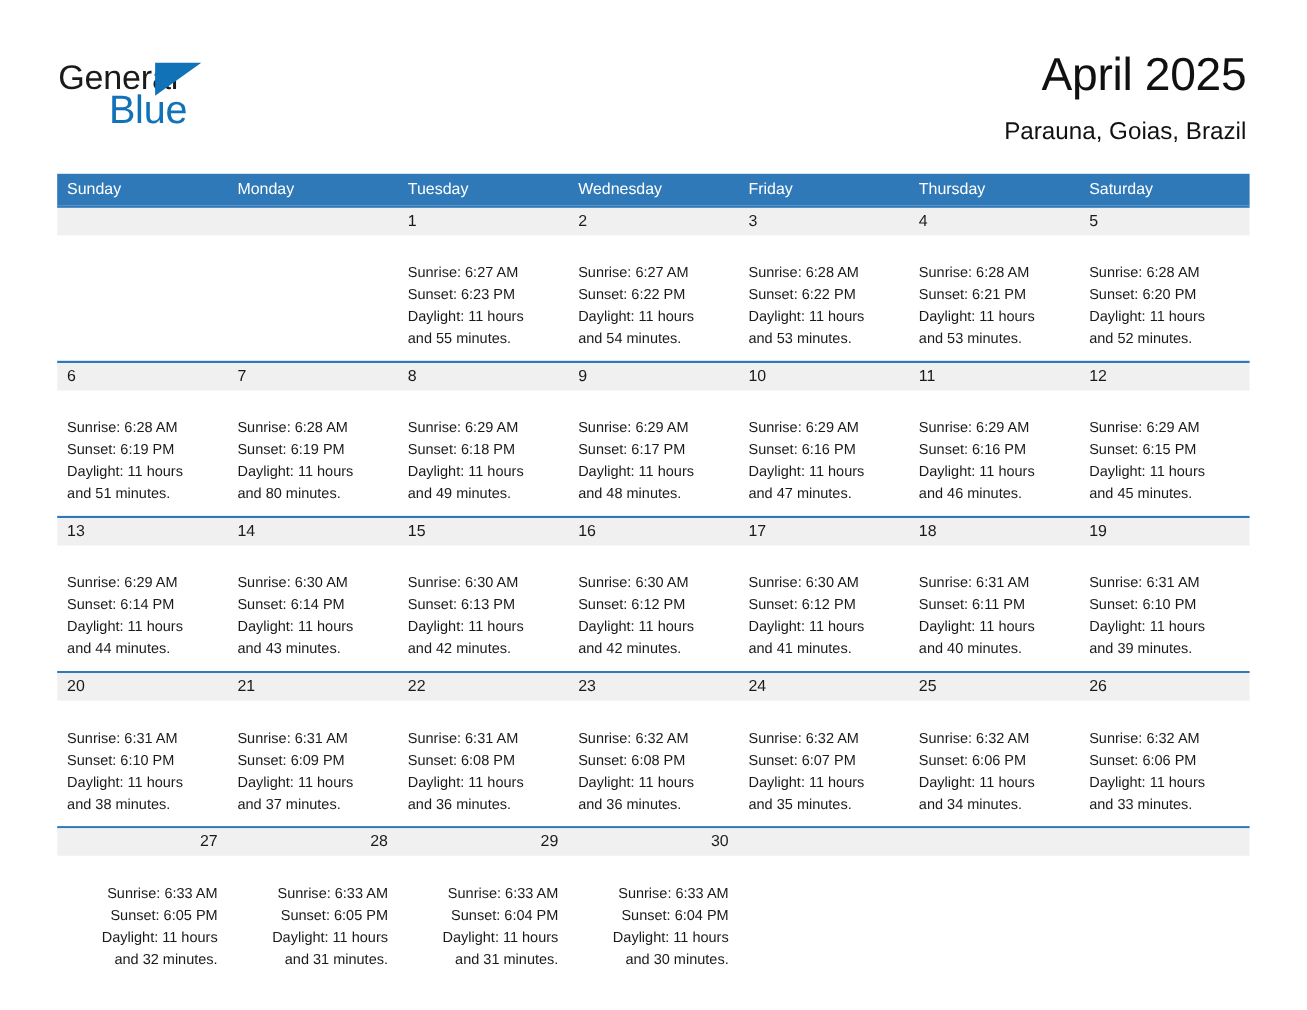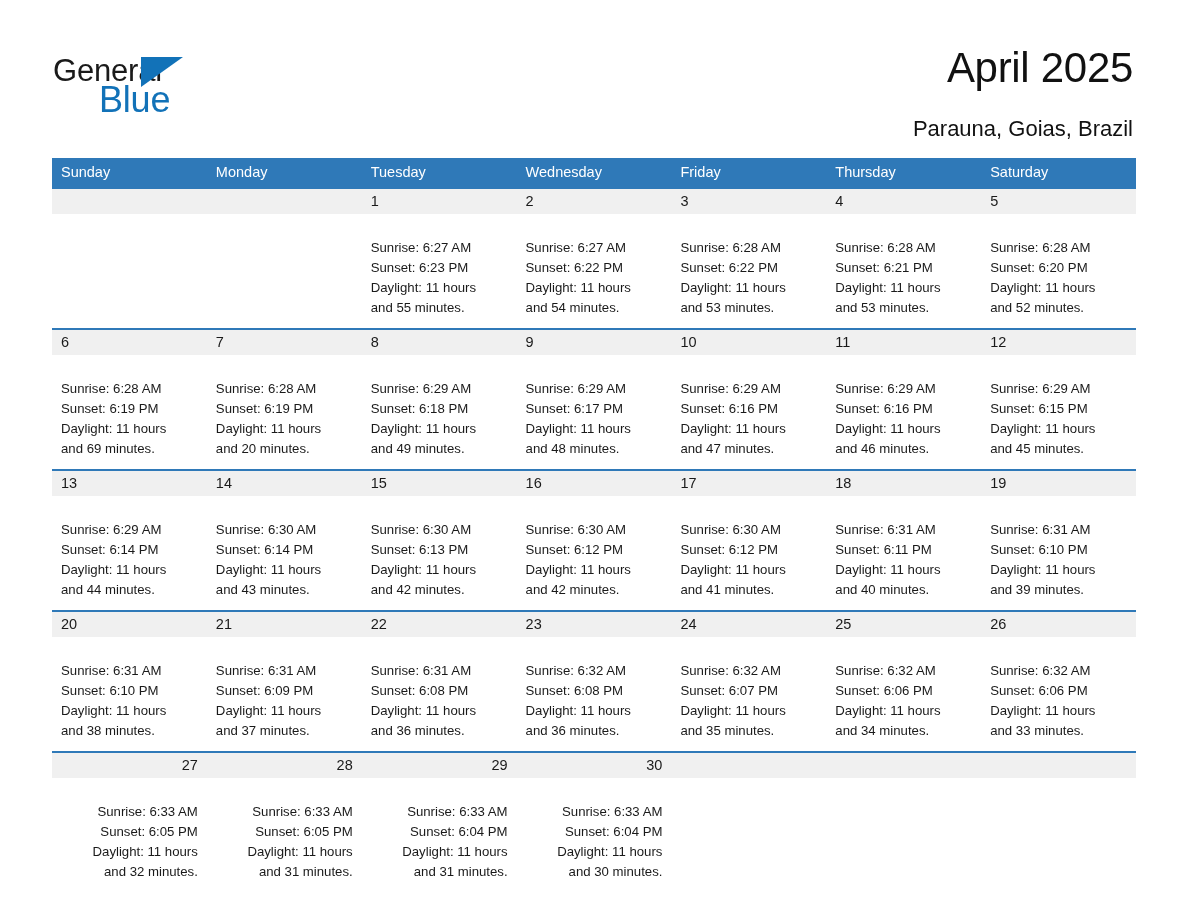--- a/index.html
+++ b/index.html
@@ -74,21 +74,21 @@
     text-align: right;
   }
   .cal-title {
     font-size: 42px;
     line-height: 48px;
     color: #111111;
     font-weight: 400;
     letter-spacing: -0.3px;
   }
   .cal-subtitle {
-    margin-top: 24px;
+    margin-top: 14px;
     font-size: 22px;
     line-height: 26px;
     color: #111111;
     font-weight: 400;
   }
 
   
   .calendar {
     position: absolute;
     left: 52px;
@@ -251,30 +251,30 @@
 
     <div class="week">
       <div class="daynum-band"></div>
       <div class="week-inner">
         <div class="cell">
           <div class="daynum">6</div>
           <div class="info">
             <div>Sunrise: 6:28 AM</div>
             <div>Sunset: 6:19 PM</div>
             <div>Daylight: 11 hours</div>
-            <div>and 69 minutes.</div>
+            <div>and 51 minutes.</div>
           </div>
         </div>
         <div class="cell">
           <div class="daynum">7</div>
           <div class="info">
             <div>Sunrise: 6:28 AM</div>
             <div>Sunset: 6:19 PM</div>
             <div>Daylight: 11 hours</div>
-            <div>and 20 minutes.</div>
+            <div>and 80 minutes.</div>
           </div>
         </div>
         <div class="cell">
           <div class="daynum">8</div>
           <div class="info">
             <div>Sunrise: 6:29 AM</div>
             <div>Sunset: 6:18 PM</div>
             <div>Daylight: 11 hours</div>
             <div>and 49 minutes.</div>
           </div>

